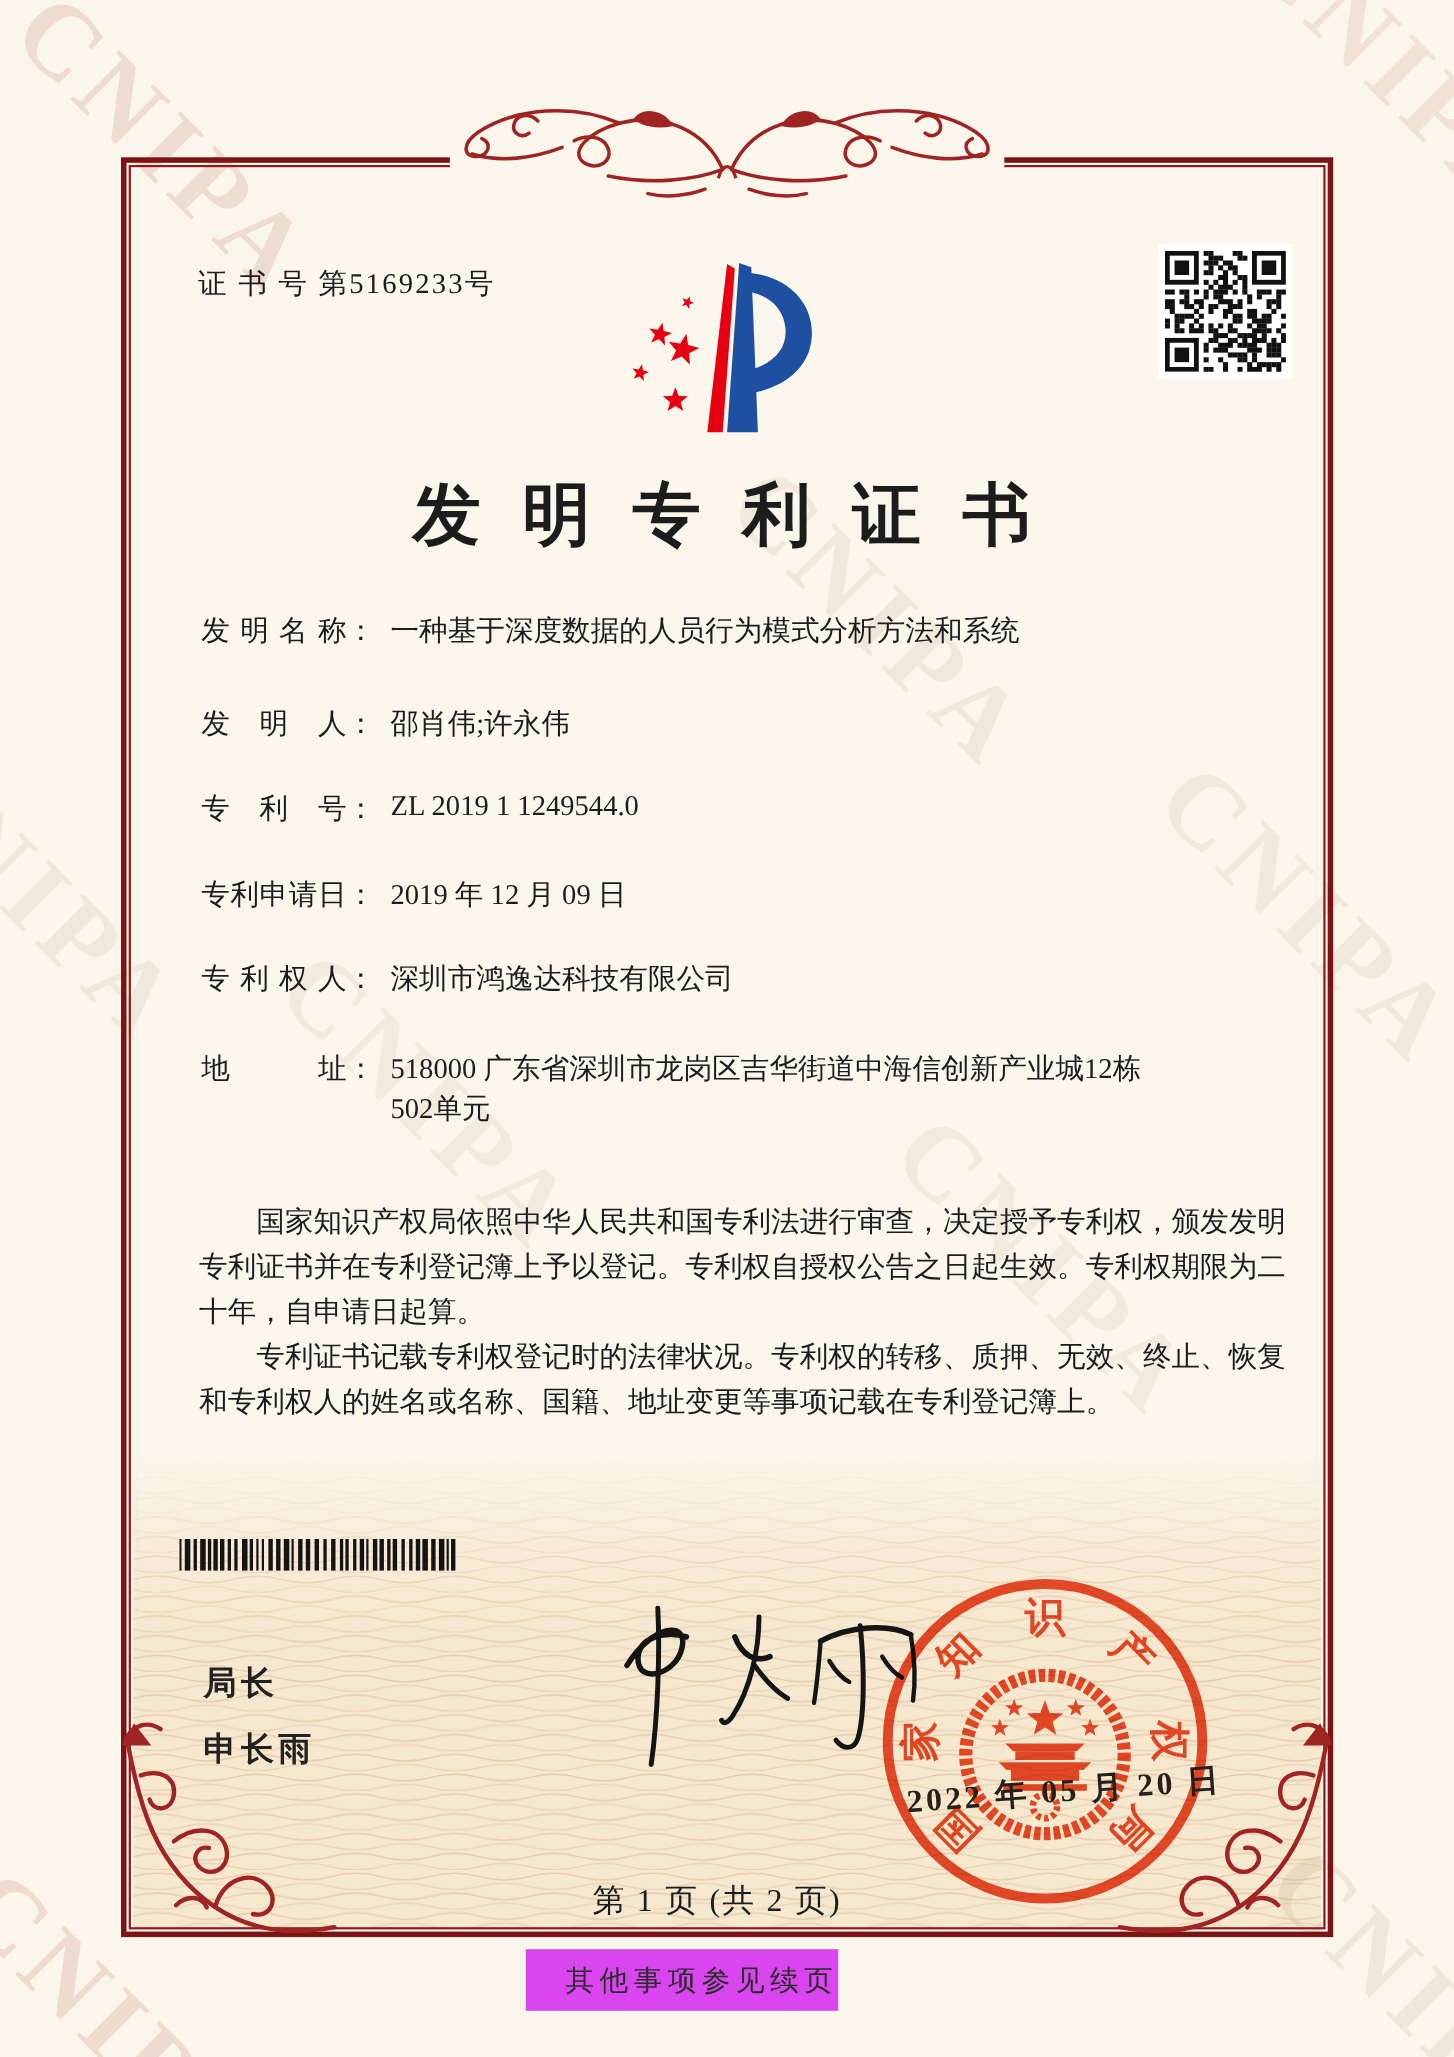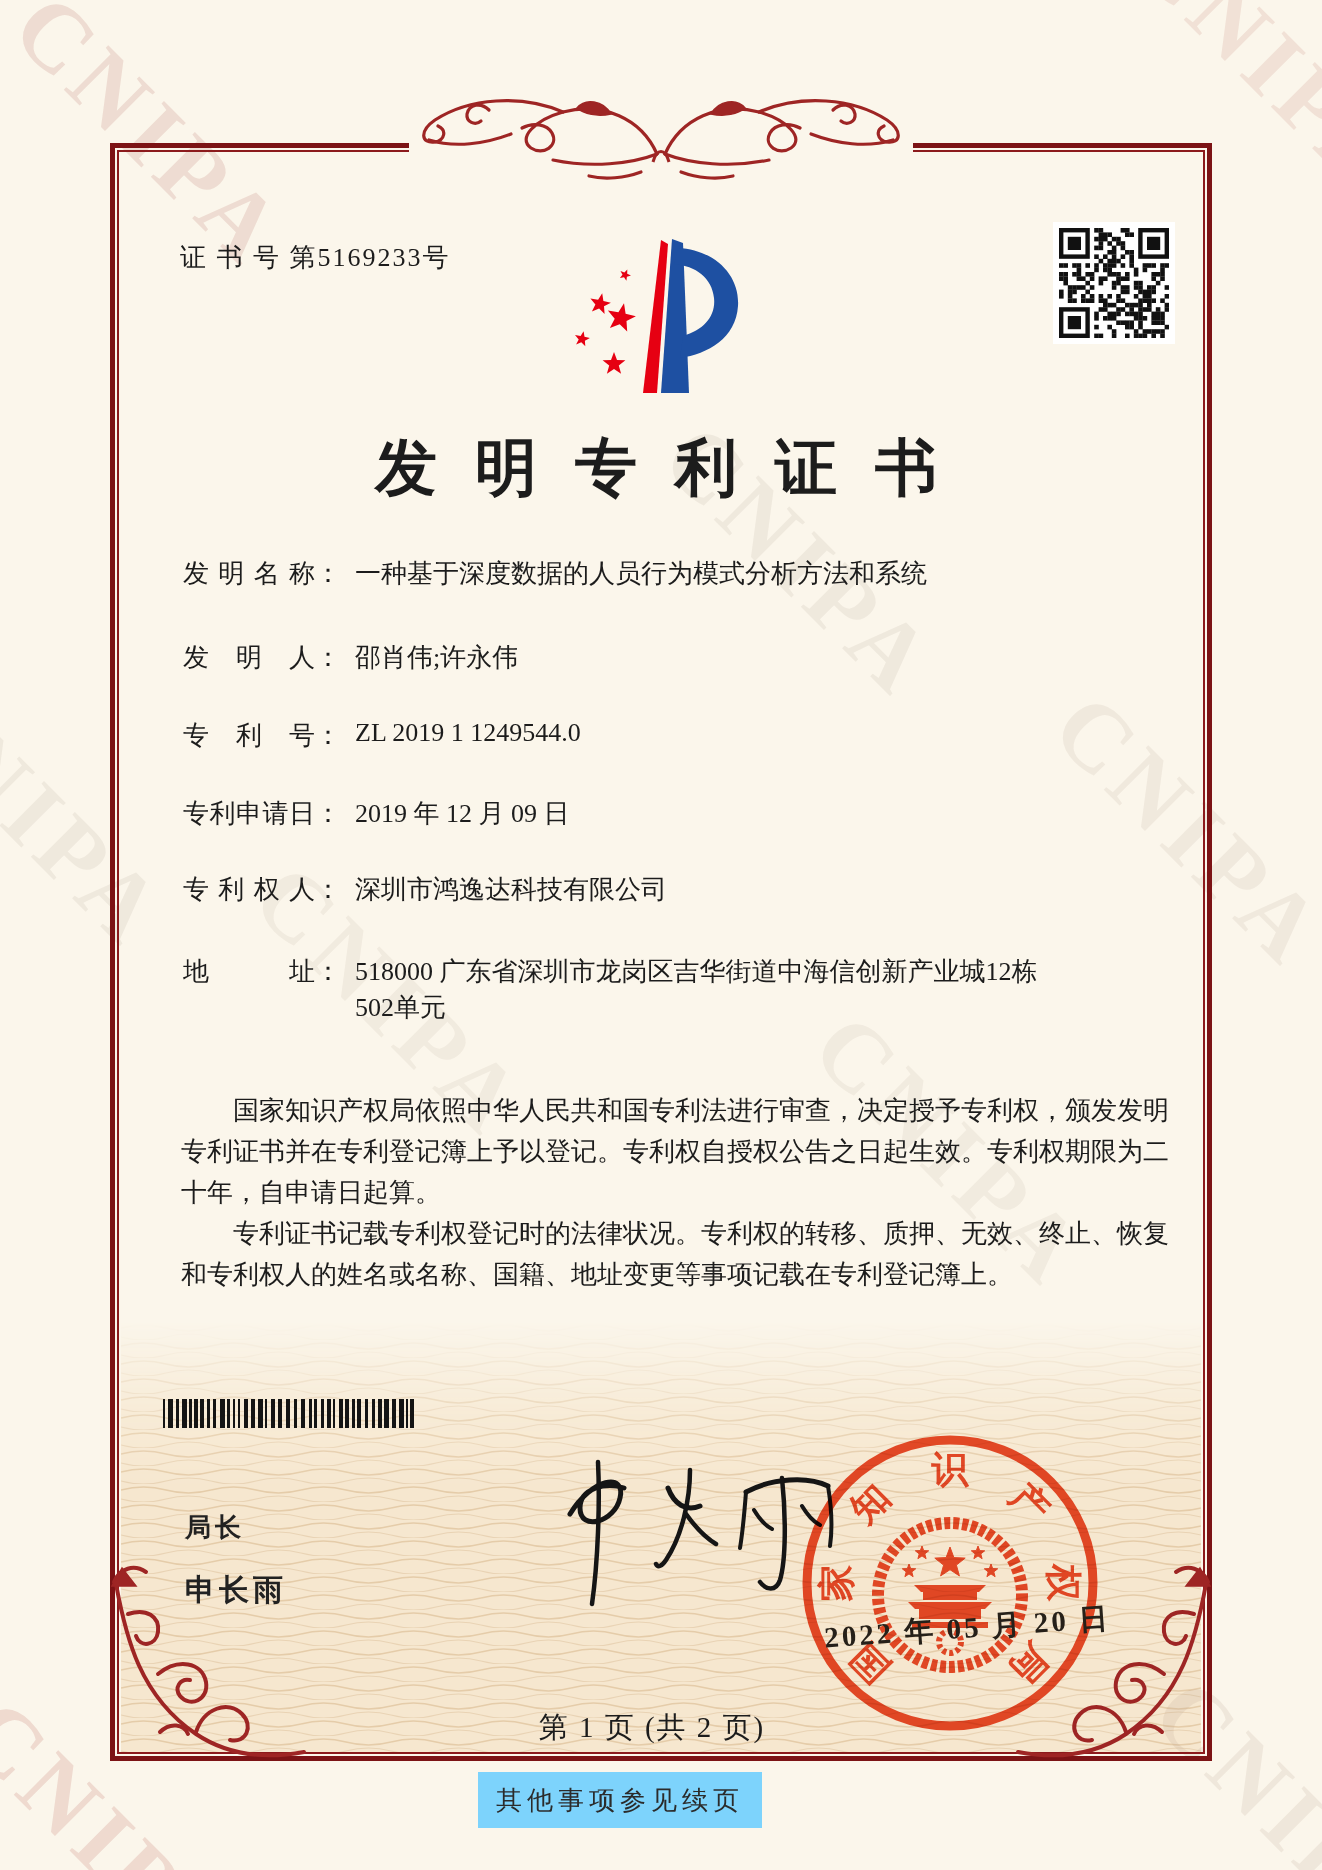--- a/index.html
+++ b/index.html
@@ -46,31 +46,31 @@
   .fval-wrap{white-space:normal;width:696px;line-height:36px;}
   .grant2{position:absolute;left:675px;top:0;}
   
   .body-text{position:absolute;left:181px;top:1090px;width:988px;z-index:3;
     font-size:26px;line-height:41px;text-align:justify;}
   .body-text p{margin:0;text-indent:52px;}
   
   .waveband{position:absolute;left:121px;top:1322px;z-index:0;}
   .barcode{position:absolute;left:163px;top:1399px;z-index:3;}
   .director-title{position:absolute;left:185px;top:1510px;font-family:"Liberation Sans","DejaVu Sans",sans-serif;
-    font-size:26px;font-weight:600;letter-spacing:4px;z-index:3;color:#222;}
+    font-size:30px;font-weight:600;letter-spacing:4px;z-index:3;color:#222;}
   .director-name{position:absolute;left:185px;top:1570px;font-family:"Liberation Sans","DejaVu Sans",sans-serif;
     font-size:30px;font-weight:600;letter-spacing:4px;z-index:3;color:#222;text-align:right;}
   .sig{position:absolute;left:540px;top:1452px;z-index:4;}
   .seal{position:absolute;left:800px;top:1433px;z-index:4;mix-blend-mode:multiply;opacity:.93;}
   .seal-date{position:absolute;left:824px;top:1608px;width:300px;z-index:5;
     font-size:29px;font-weight:600;letter-spacing:3px;color:#262019;transform:rotate(-4deg);white-space:nowrap;}
   .page-info{position:absolute;left:120px;top:1708px;width:1000px;text-align:center;
     font-size:29px;letter-spacing:2px;z-index:3;padding-left:32px;}
-  .note-box{position:absolute;left:478px;top:1772px;width:284px;height:56px;background:#7dd3fc;
-    z-index:3;display:flex;align-items:center;justify-content:center;}
+  .note-box{position:absolute;left:478px;top:1772px;width:284px;height:56px;background:#d946ef;
+    z-index:3;display:flex;align-items:center;justify-content:flex-end;}
   .note-text{font-size:26px;letter-spacing:5px;color:#2b2b2b;}
   .orn{position:absolute;z-index:4;pointer-events:none;}
 </style>
 </head>
 <body>
 
 <div class="page">
 
   <div id="wm-layer">
       <div class="wm" style="left: 150px; top: 130px; color: rgba(190, 118, 108, 0.2);">CNIPA</div>

